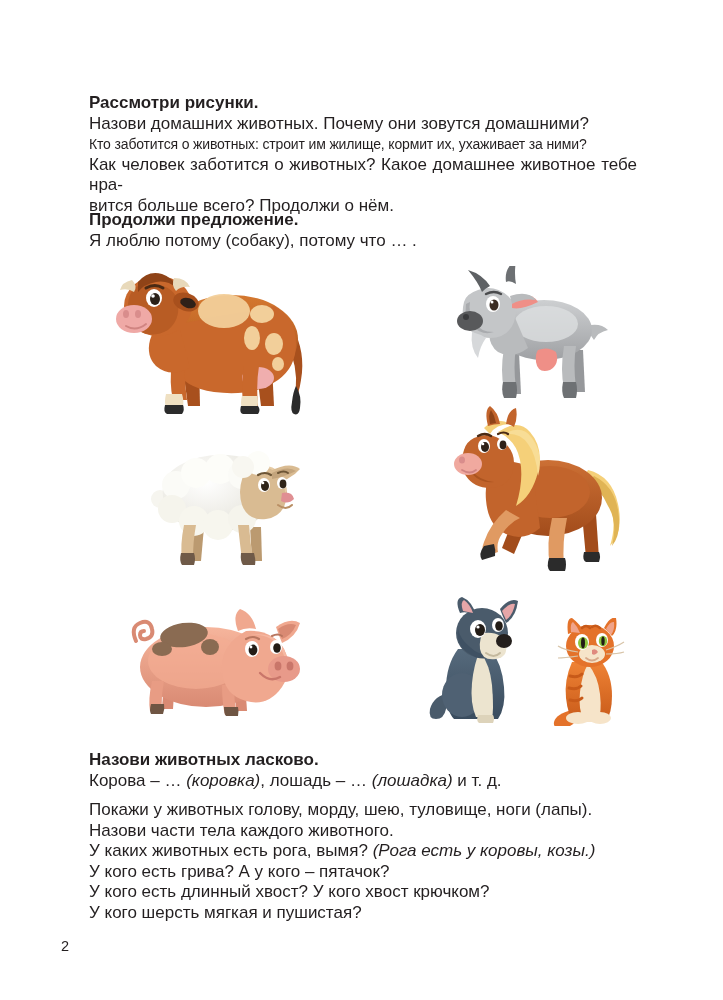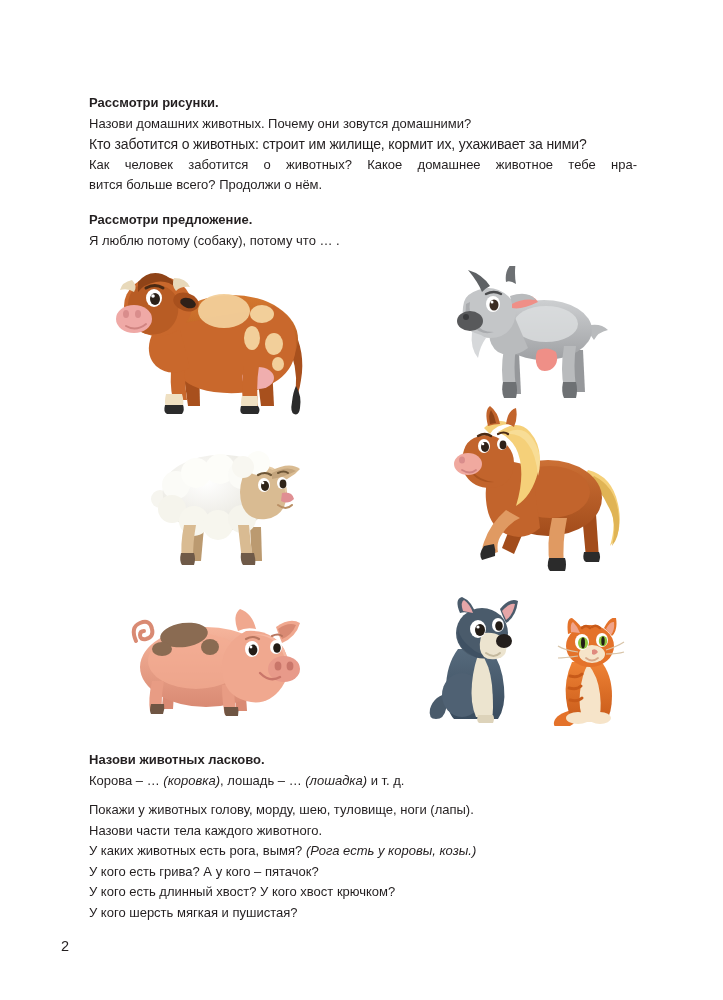--- a/index.html
+++ b/index.html
@@ -4,21 +4,21 @@
 <style>
   html,body{margin:0;padding:0;background:#ffffff;}
   body{width:723px;height:1000px;position:relative;overflow:hidden;
        font-family:"Liberation Sans","DejaVu Sans",sans-serif;color:#231f20;}
   .page{position:absolute;inset:0;background:#fff;}
 
   .title{position:absolute;left:0;right:0;top:42px;text-align:center;
          font-size:23.5px;font-weight:700;letter-spacing:0.4px;color:#231f20;}
 
   .tblock{position:absolute;left:89px;width:548px;}
-  .ln{font-size:13px;line-height:20.6px;color:#231f20;white-space:nowrap;}
+  .ln{font-size:17px;line-height:20.6px;color:#231f20;white-space:nowrap;}
   .ln.just{white-space:normal;text-align:justify;text-align-last:justify;}
   .b{font-weight:700;}
   .it{font-style:italic;margin-top:25px;}
 
   .pageno{position:absolute;left:61px;top:938px;font-size:14.5px;color:#231f20;}
 
   .fig{position:absolute;}
   .fig svg{display:block;width:100%;height:100%;}
 </style>
 </head>
@@ -29,21 +29,21 @@
 
   <div class="tblock" style="top:93px;">
     <div class="ln b">Рассмотри рисунки.</div>
     <div class="ln">Назови домашних животных. Почему они зовутся домашними?</div>
     <div class="ln" style="font-size:14px;letter-spacing:-0.15px;">Кто заботится о животных: строит им жилище, кормит их, ухаживает за ними?</div>
     <div class="ln just">Как человек заботится о животных? Какое домашнее животное тебе нра-</div>
     <div class="ln">вится больше всего? Продолжи о нём.</div>
   </div>
 
   <div class="tblock" style="top:210px;">
-    <div class="ln b">Рассмотри предложение.</div>
+    <div class="ln b">Продолжи предложение.</div>
     <div class="ln">Я люблю потому (собаку), потому что … .</div>
   </div>
 
   <div class="fig" style="left:106px;top:266px;width:212px;height:150px;">
     <svg viewBox="0 0 212 150" xmlns="http://www.w3.org/2000/svg">
       <defs>
         <linearGradient id="cowg" x1="0" y1="0" x2="0" y2="1">
           <stop offset="0" stop-color="#d4782f"></stop>
             <stop offset="1" stop-color="#a8501d"></stop>
         </linearGradient>

